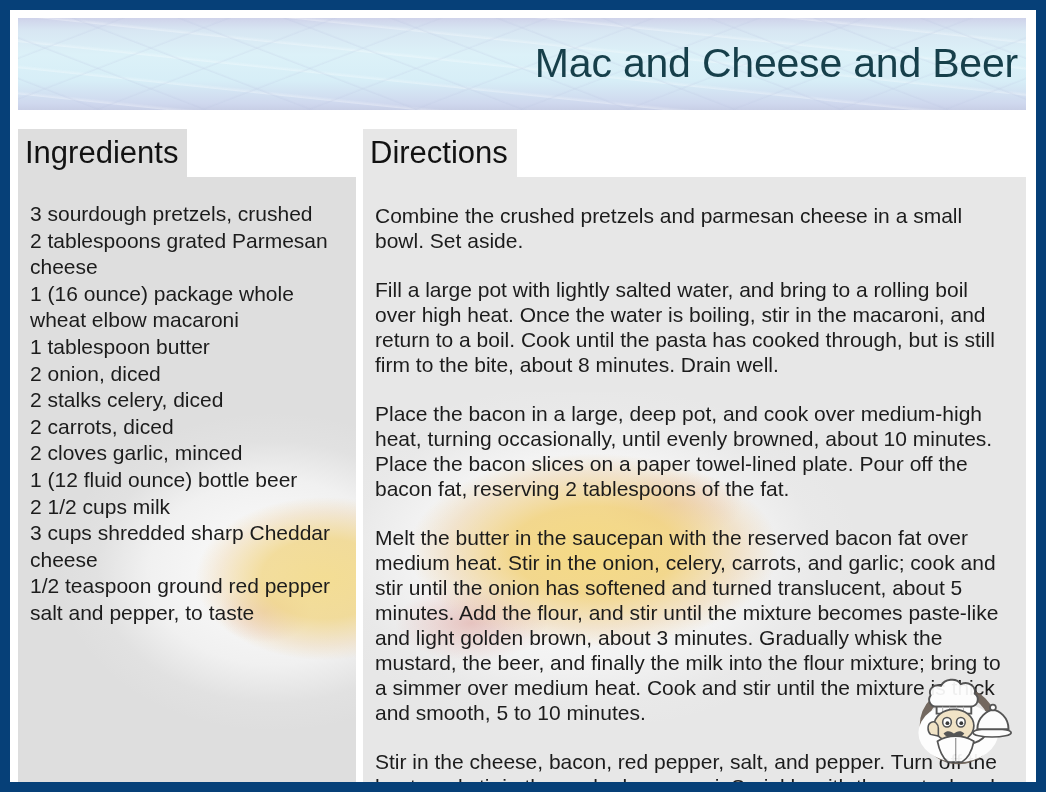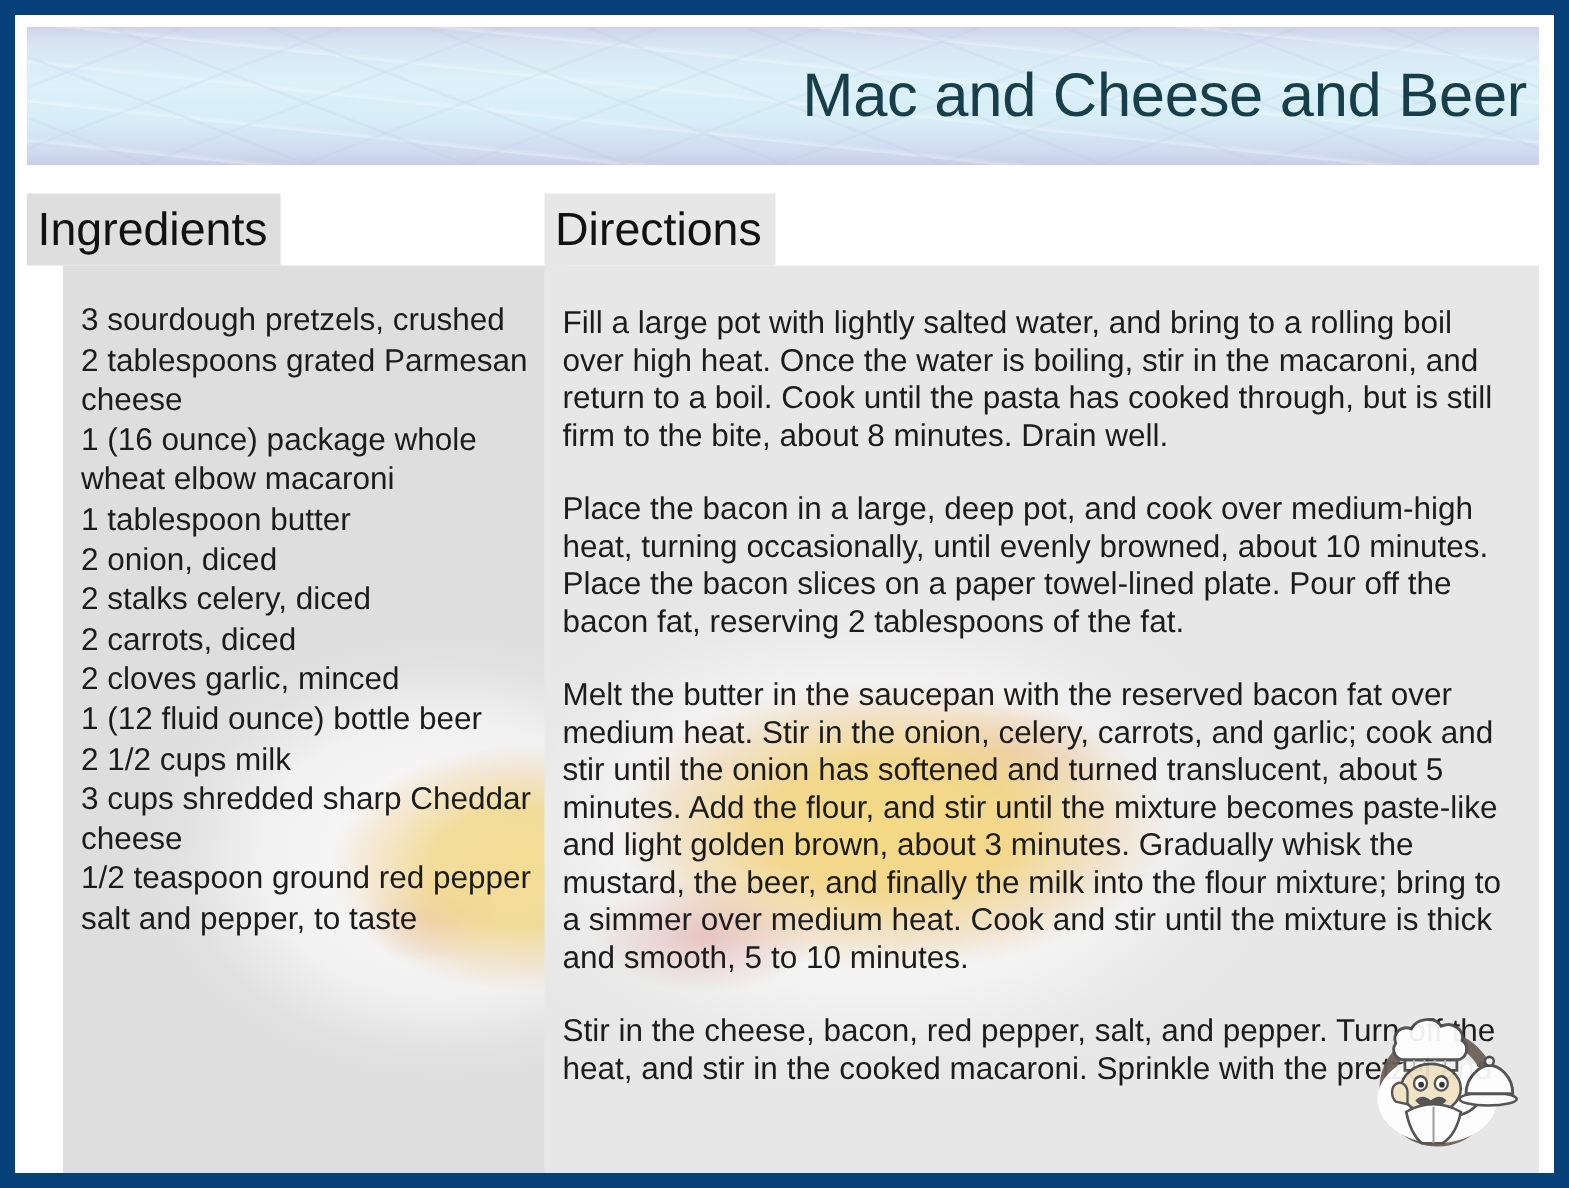--- a/index.html
+++ b/index.html
@@ -105,21 +105,20 @@
   .col-body {
     position: absolute;
     top: 167px;
     overflow: hidden;
   }
   #col-ingredients {
     left: 8px;
     width: 338px;
     height: 605px;
     background: #dedede;
-    margin-left: 24px;
   }
   #col-directions {
     left: 353px;
     width: 663px;
     height: 605px;
     background: #e7e7e7;
   }
 
   
   .photo-wash {
@@ -227,20 +226,21 @@
           <li>2 1/2 cups milk</li>
           <li>3 cups shredded sharp Cheddar cheese</li>
           <li>1/2 teaspoon ground red pepper</li>
           <li>salt and pepper, to taste</li>
         </ul>
     </div>
 
     <div class="col-body" id="col-directions">
       <div class="photo-wash" id="photo-wash-dir"></div>
       <div class="col-text" id="directions-body">
+          <p>Combine the crushed pretzels and parmesan cheese in a small bowl. Set aside.</p>
           <p>Fill a large pot with lightly salted water, and bring to a rolling boil over high heat. Once the water is boiling, stir in the macaroni, and return to a boil. Cook until the pasta has cooked through, but is still firm to the bite, about 8 minutes. Drain well.</p>
           <p>Place the bacon in a large, deep pot, and cook over medium-high heat, turning occasionally, until evenly browned, about 10 minutes. Place the bacon slices on a paper towel-lined plate. Pour off the bacon fat, reserving 2 tablespoons of the fat.</p>
           <p>Melt the butter in the saucepan with the reserved bacon fat over medium heat. Stir in the onion, celery, carrots, and garlic; cook and stir until the onion has softened and turned translucent, about 5 minutes. Add the flour, and stir until the mixture becomes paste-like and light golden brown, about 3 minutes. Gradually whisk the mustard, the beer, and finally the milk into the flour mixture; bring to a simmer over medium heat. Cook and stir until the mixture is thick and smooth, 5 to 10 minutes.</p>
           <p>Stir in the cheese, bacon, red pepper, salt, and pepper. Turn off the heat, and stir in the cooked macaroni. Sprinkle with the pretzel and</p>
         </div>
 
       <svg id="chef-logo" viewBox="0 0 120 120">
         <circle cx="58" cy="62" r="40" fill="none" stroke="#6b5f55" stroke-width="9"></circle>
         <ellipse cx="58" cy="70" rx="46" ry="34" fill="#ffffff"></ellipse>
 

